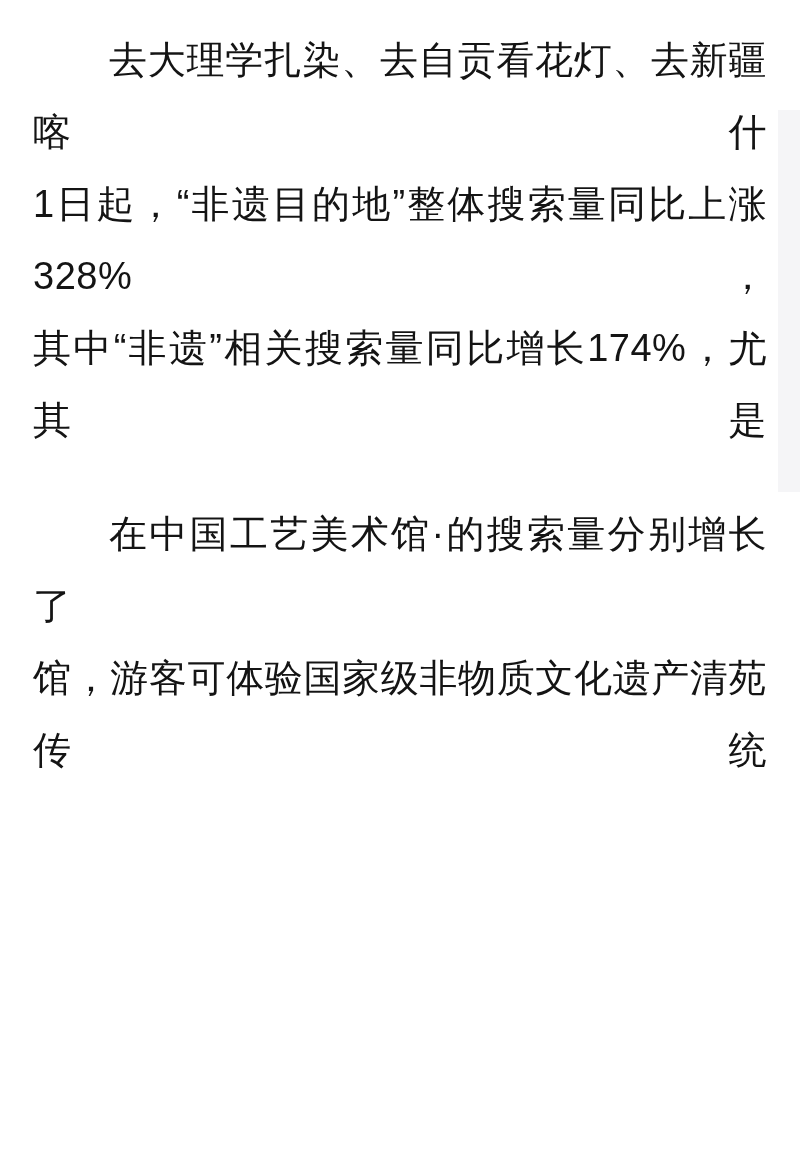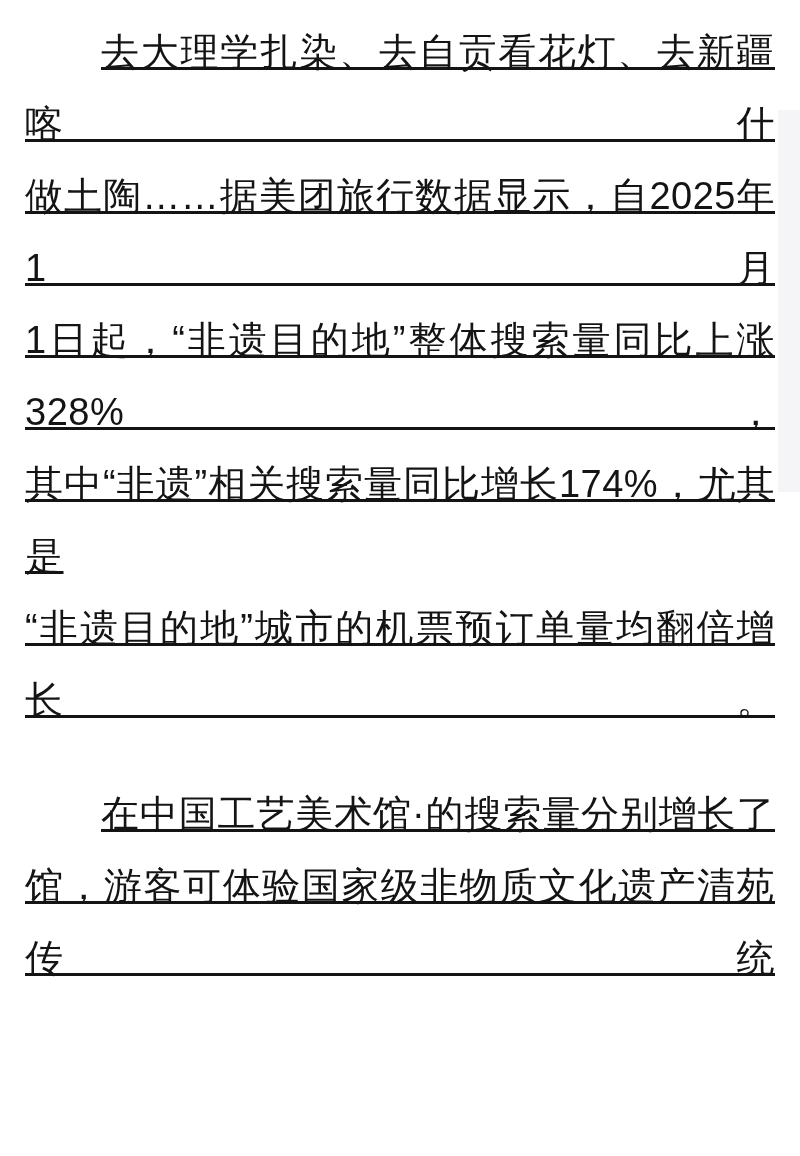--- a/index.html
+++ b/index.html
@@ -19,22 +19,21 @@
     left: 21px;
     right: 21px;
     top: 12px;
     color: #141414;
     font-size: 38px;
     line-height: 72px;
     font-weight: 500;
     letter-spacing: 0.5px;
   }
   .paragraph {
-    margin: 4px;
-    text-decoration: underline;
+    margin: 12px;
   }
   .paragraph.second {
     margin-top: 42px;
   }
   .line {
     text-align: justify;
     text-align-last: justify;
   }
   .line.first {
     text-indent: 2em;
@@ -48,24 +47,22 @@
     background: #f5f5f7;
   }
 </style>
 </head>
 <body>
 
 <div class="article">
 
   <div class="paragraph first">
     <div class="line first">去大理学扎染、去自贡看花灯、去新疆喀什</div>
-    <div class="line">做土陶……据美团旅行数据显示，自2025年1月</div>
     <div class="line">1日起，“非遗目的地”整体搜索量同比上涨328%，</div>
     <div class="line">其中“非遗”相关搜索量同比增长174%，尤其是</div>
-    <div class="line">“非遗目的地”城市的机票预订单量均翻倍增长。</div>
   </div>
 
   <div class="paragraph second">
     <div class="line first">在中国工艺美术馆·的搜索量分别增长了</div>
     <div class="line">馆，游客可体验国家级非物质文化遗产清苑传统</div>
 
   </div>
 
 </div>
 

